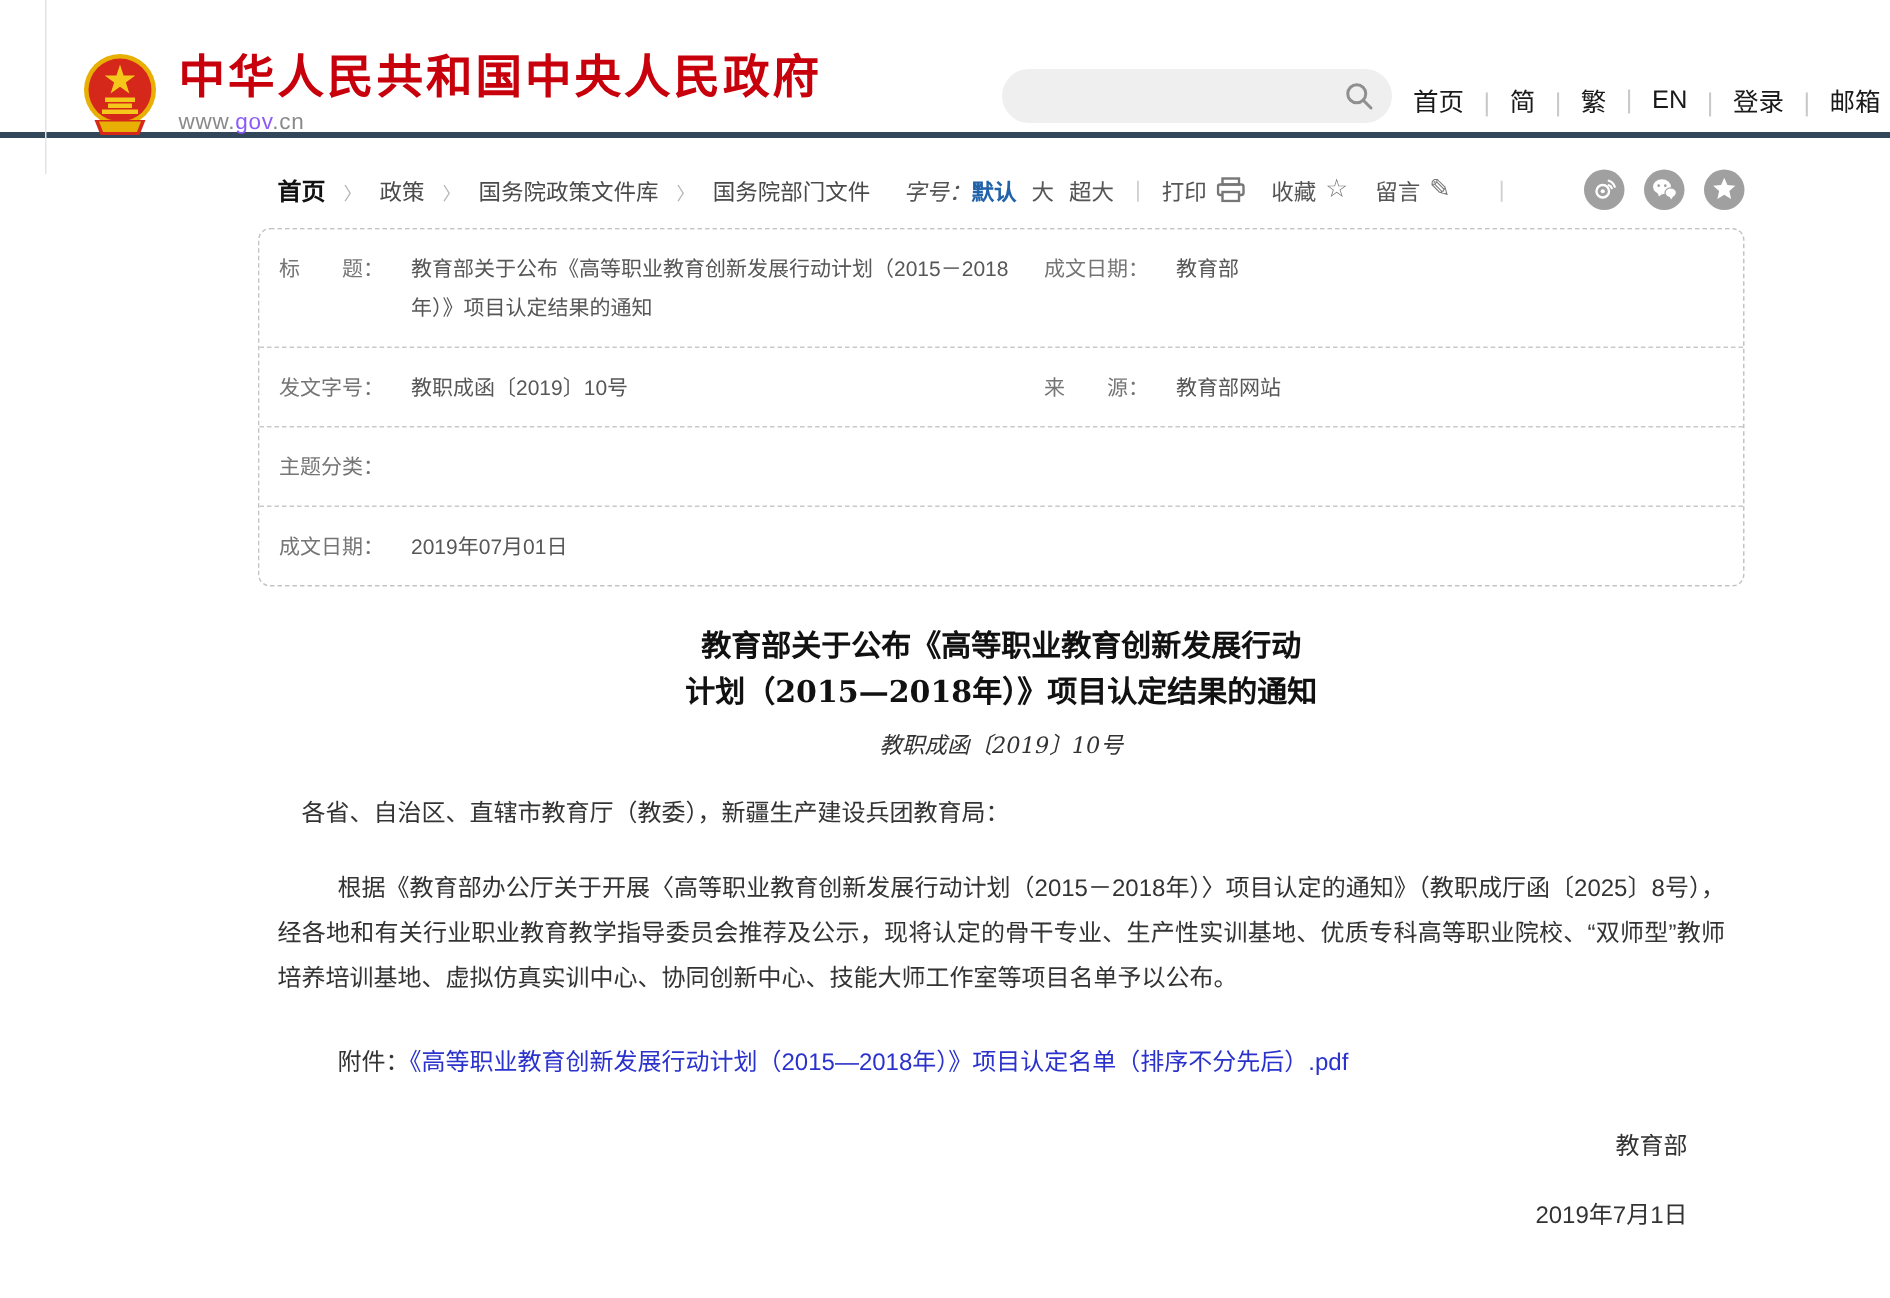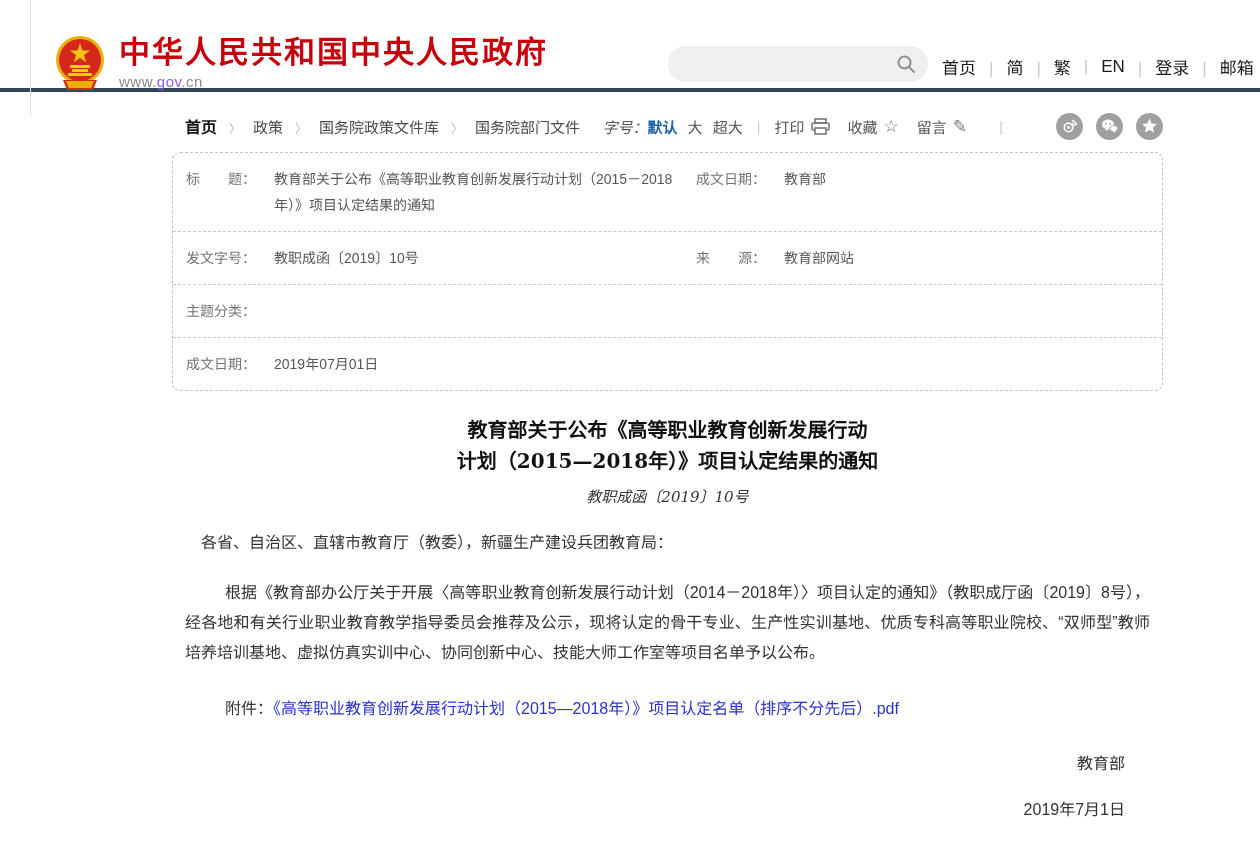--- a/index.html
+++ b/index.html
@@ -208,21 +208,21 @@
 
   <div class="article">
     <h1 class="art-title">
       <div>教育部关于公布《高等职业教育创新发展行动</div>
       <div>计划（2015—2018年）》项目认定结果的通知</div>
     </h1>
     <div class="art-docnum">教职成函〔2019〕10号</div>
 
     <div class="art-body">
       <p class="salutation">各省、自治区、直辖市教育厅（教委），新疆生产建设兵团教育局：</p>
-      <p class="para">根据《教育部办公厅关于开展〈高等职业教育创新发展行动计划（2014－2018年）〉项目认定的通知》（教职成厅函〔2019〕8号），经各地和有关行业职业教育教学指导委员会推荐及公示，现将认定的骨干专业、生产性实训基地、优质专科高等职业院校、“双师型”教师培养培训基地、虚拟仿真实训中心、协同创新中心、技能大师工作室等项目名单予以公布。</p>
+      <p class="para">根据《教育部办公厅关于开展〈高等职业教育创新发展行动计划（2015－2018年）〉项目认定的通知》（教职成厅函〔2025〕8号），经各地和有关行业职业教育教学指导委员会推荐及公示，现将认定的骨干专业、生产性实训基地、优质专科高等职业院校、“双师型”教师培养培训基地、虚拟仿真实训中心、协同创新中心、技能大师工作室等项目名单予以公布。</p>
       <p class="attachment"><span>附件：</span><a>《高等职业教育创新发展行动计划（2015—2018年）》项目认定名单（排序不分先后）.pdf</a></p>
     </div>
 
     <div class="signature">
       <div>教育部</div>
       <div class="date">2019年7月1日</div>
     </div>
   </div>
 </div>
 

